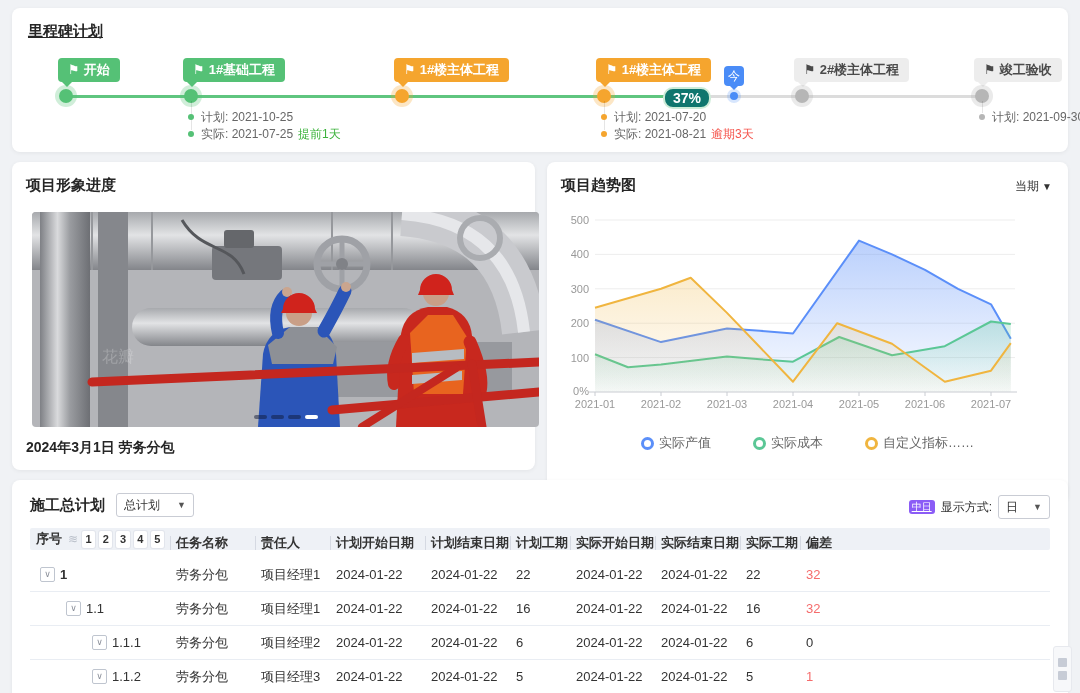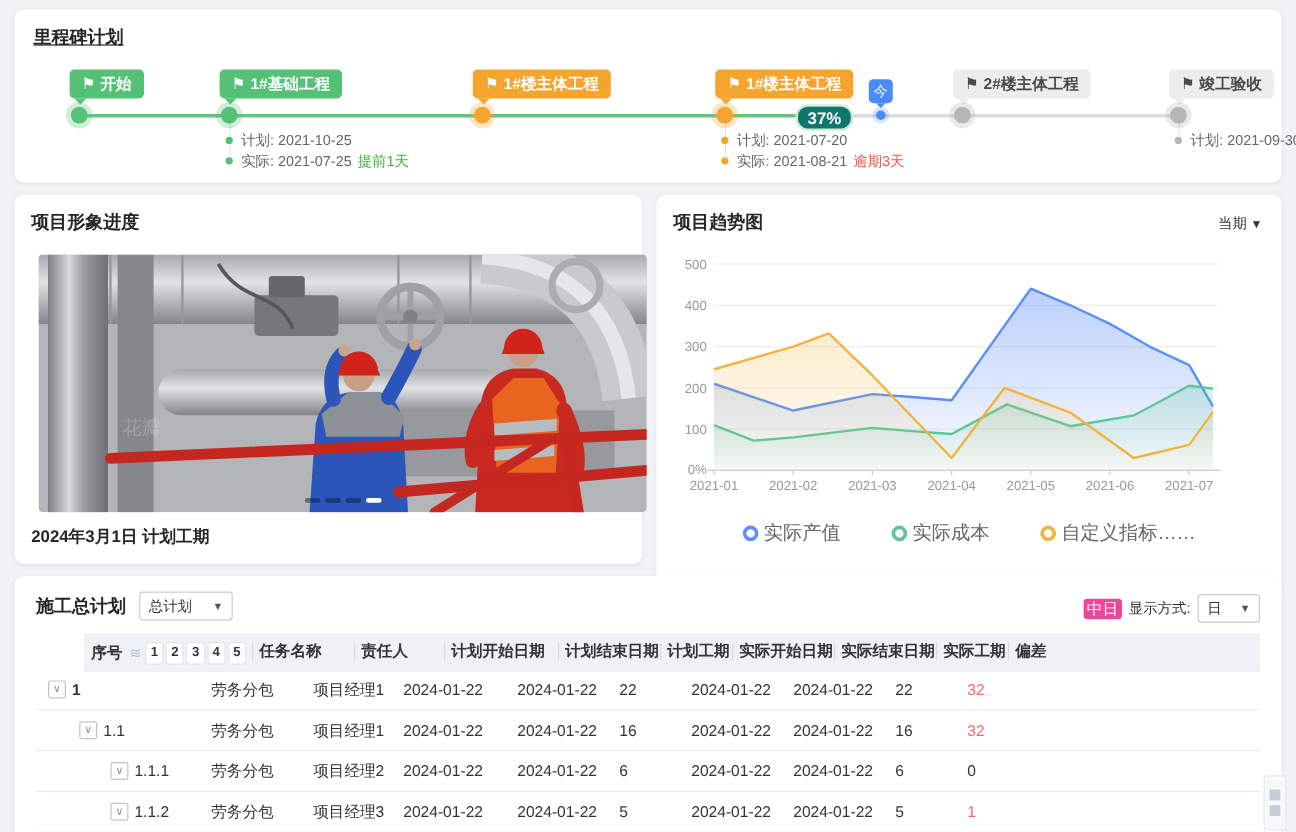--- a/index.html
+++ b/index.html
@@ -51,38 +51,38 @@
   .cdot.active{background:#ffffff;}
   #photo-caption{position:absolute;left:14px;top:277px;font-size:14px;font-weight:700;color:#262626;}
 
   
   #trend-card{left:547px;top:162px;width:521px;height:340px;}
   #trend-card .card-title{position:absolute;left:14px;top:14px;}
   #period-select{position:absolute;right:16px;top:16px;font-size:12px;color:#333;cursor:pointer;}
   #period-select .chev{font-size:10px;color:#333;margin-left:3px;}
   #trend-svg{position:absolute;left:12px;top:52px;}
   #legend{position:absolute;left:0;right:0;top:272px;display:flex;justify-content:center;gap:42px;}
-  .lg-item{display:flex;align-items:center;font-size:16px;color:#666;gap:5px;}
+  .lg-item{display:flex;align-items:center;font-size:13px;color:#666;gap:5px;}
   .lg-ring{width:7px;height:7px;border-radius:50%;background:#fff;border:3px solid;}
 
   
   #plan-card{left:12px;top:480px;width:1056px;height:240px;}
   #plan-toolbar{position:absolute;left:18px;right:18px;top:12px;height:26px;}
   #plan-title{position:absolute;left:0;top:4px;}
   .select-box{display:inline-flex;align-items:center;justify-content:space-between;border:1px solid #c9ccd4;
     border-radius:3px;background:#fff;font-size:12px;color:#333;padding:0 7px;height:24px;box-sizing:border-box;cursor:pointer;}
   .select-box .chev{font-size:9px;color:#555;margin-left:8px;}
   #plan-select{position:absolute;left:86px;top:1px;width:78px;}
   #toolbar-right{position:absolute;right:0;top:3px;display:flex;align-items:center;gap:6px;}
-  #mode-badge{background:#ec4899;color:#fff;font-size:13px;padding:2px 3px;border-radius:3px;line-height:1;}
+  #mode-badge{background:#8b5cf6;color:#fff;font-size:10px;padding:2px 3px;border-radius:3px;line-height:1;text-decoration:underline;}
   #display-label{font-size:12px;color:#333;}
   #display-select{width:52px;}
   .tgrid{display:grid;grid-template-columns:140px 85px 75px 95px 85px 60px 85px 85px 60px 55px 1fr;}
-  #thead{position:absolute;left:18px;right:18px;top:48px;height:32px;background:#eef1f6;border-radius:2px;
-    font-size:13px;font-weight:700;color:#333;margin-left:40px;}
+  #thead{position:absolute;left:18px;right:18px;top:48px;height:22px;background:#eef1f6;border-radius:2px;
+    font-size:13px;font-weight:700;color:#333;}
   #thead>div{position:relative;line-height:30px;padding:0 6px;white-space:nowrap;overflow:hidden;}
   #thead>div:not(:first-child)::before{content:'';position:absolute;left:0;top:8px;height:14px;width:1px;background:#d5d9e2;}
   #tbody{position:absolute;left:18px;right:18px;top:78px;}
   .trow{border-bottom:1px solid #e9edf3;font-size:13px;color:#333;}
   .trow>div{line-height:33px;padding:0 6px;white-space:nowrap;overflow:hidden;}
   .id-cell{display:flex;align-items:center;gap:5px;}
   .exp-ic{width:13px;height:13px;border:1px solid #bfc5cf;border-radius:2px;font-size:9px;line-height:12px;
     text-align:center;color:#8a8f99;flex:0 0 auto;background:#fff;cursor:pointer;}
   .lvl0 .idtxt{font-weight:700;}
   .dev-red{color:#f56c6c;}
@@ -205,21 +205,21 @@
       </g>
       <text x="70" y="150" font-size="16" fill="#ffffff" opacity="0.22" id="wm-text">花瓣</text>
     </svg>
     <div id="carousel">
         <span class="cdot"></span>
         <span class="cdot"></span>
         <span class="cdot"></span>
         <span class="cdot active"></span>
       </div>
   </div>
-  <div id="photo-caption">2024年3月1日 计划工期</div>
+  <div id="photo-caption">2024年3月1日 劳务分包</div>
 </div>
 
 <div class="card" id="trend-card">
   <div class="card-title">项目趋势图</div>
   <div id="period-select">
     <span>当期</span><span class="chev">▼</span>
   </div>
   <svg id="trend-svg" width="485" height="205">
     <defs id="trend-defs">
         <linearGradient id="grad0" x1="0" y1="0" x2="0" y2="1">

